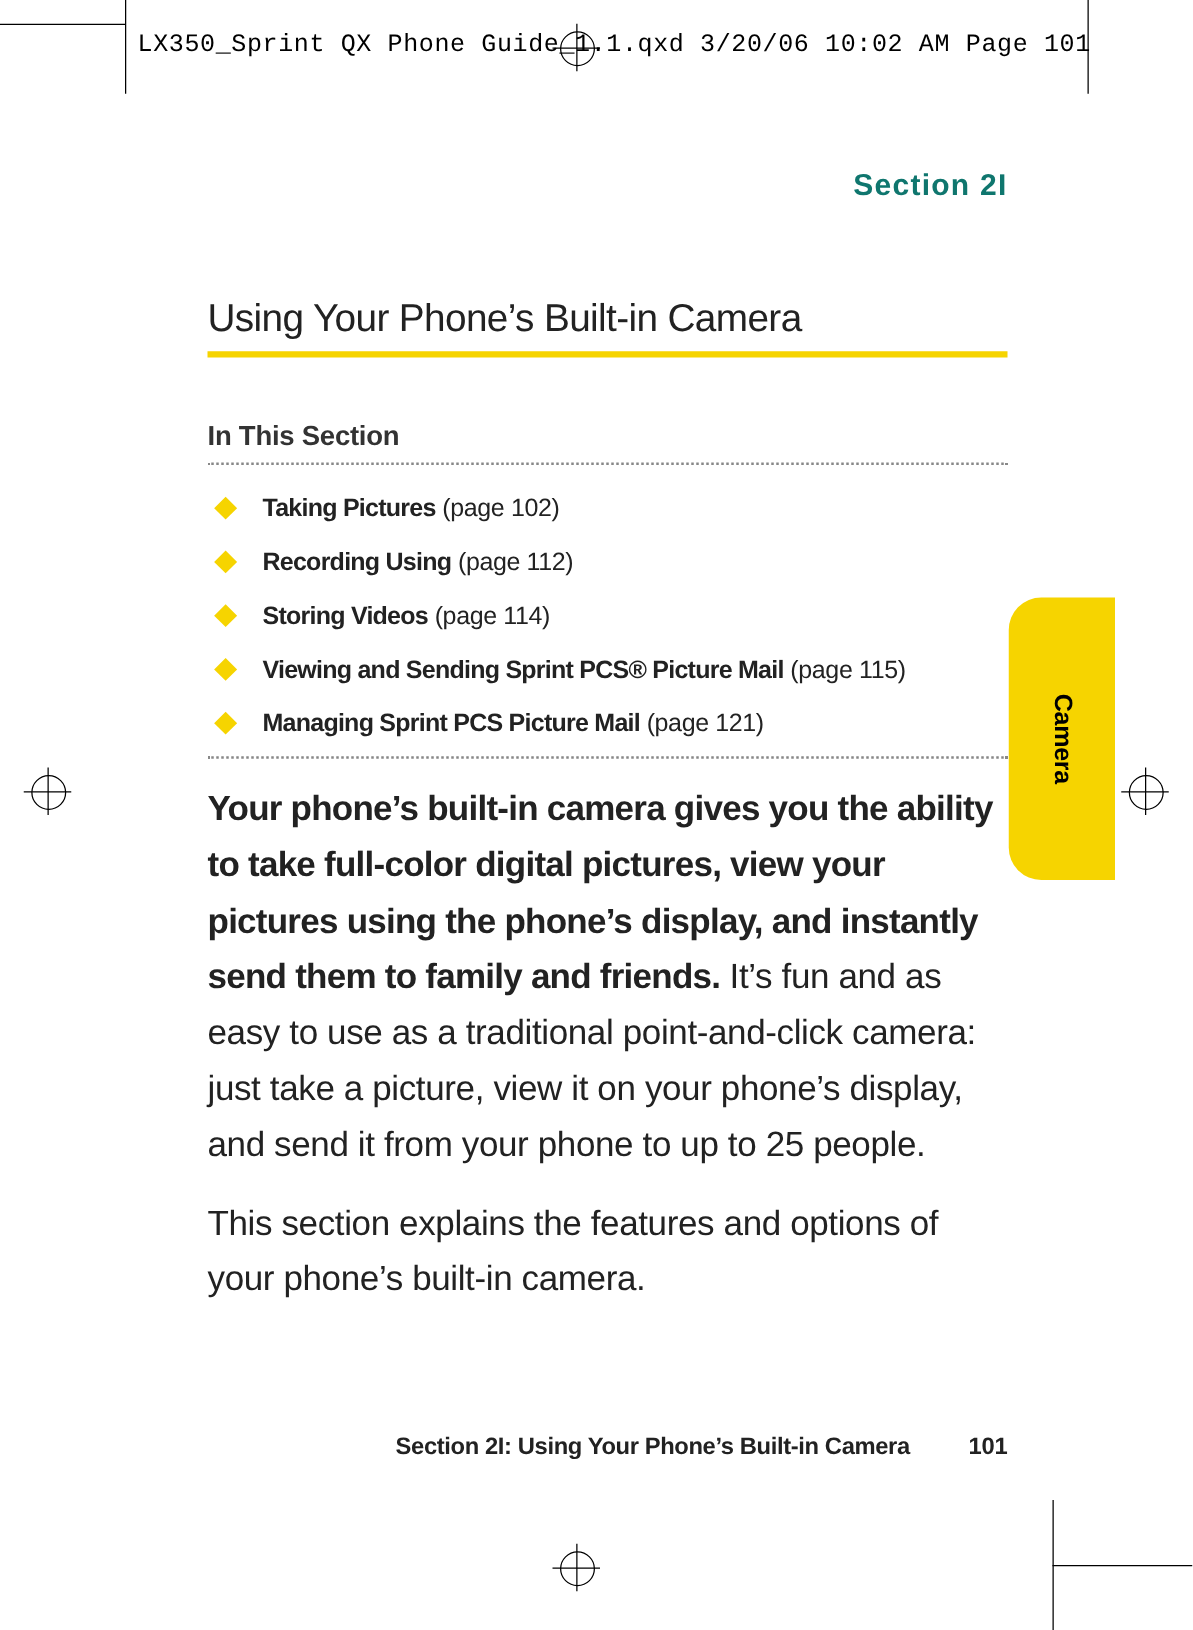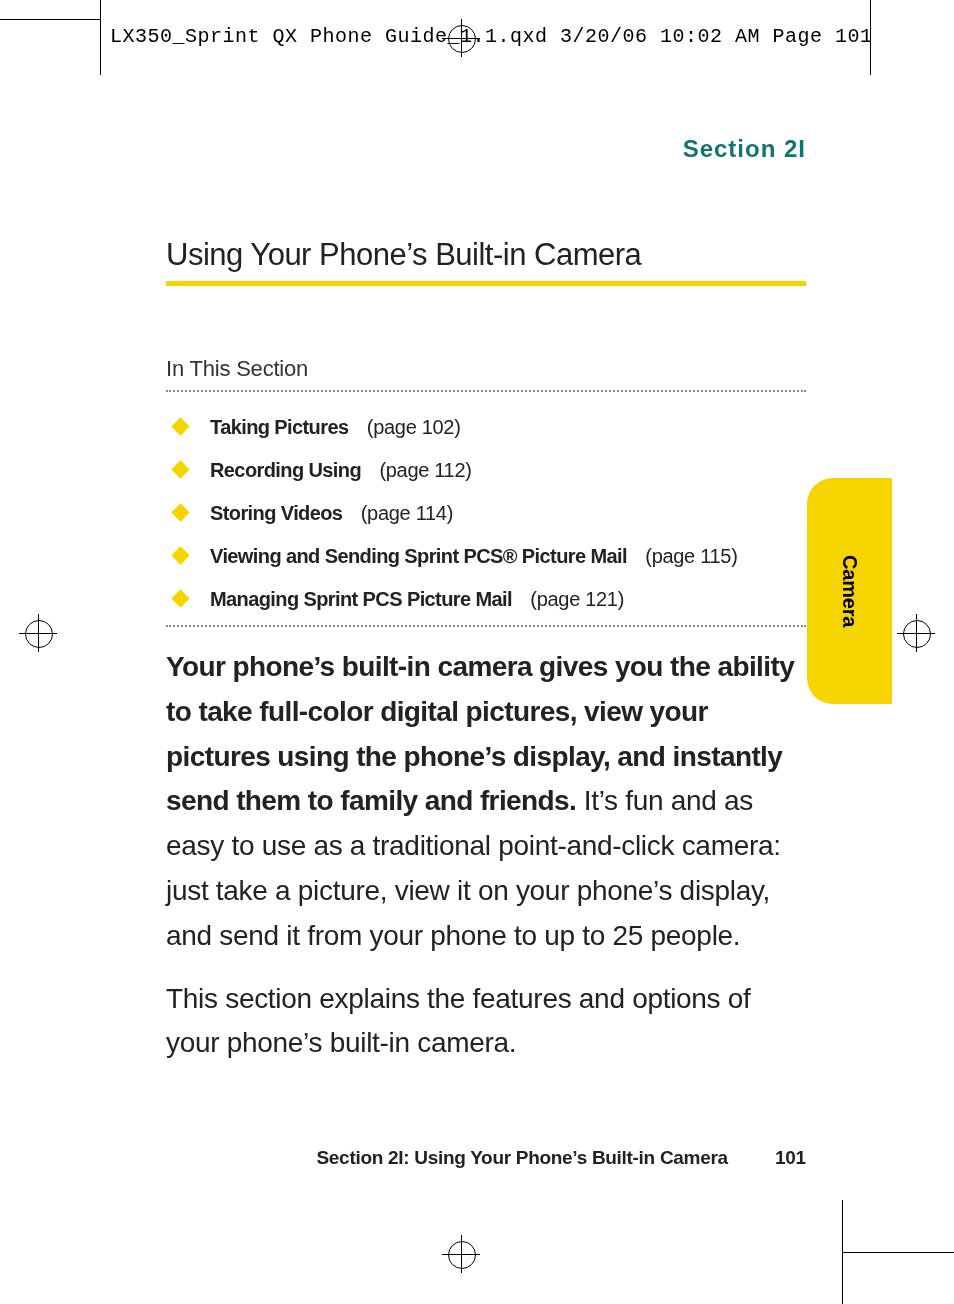--- a/index.html
+++ b/index.html
@@ -65,40 +65,40 @@
   }
   .title {
     font-size: 31px;
     font-weight: 400;
     color: #222;
     padding-bottom: 8px;
     border-bottom: 5px solid #f6d400;
     letter-spacing: -0.5px;
   }
   .subhead {
-    margin-top: 70px;
+    margin-top: 50px;
     font-size: 22px;
-    font-weight: 400;
+    font-weight: 700;
     color: #333;
     padding-bottom: 4px;
   }
   .dotrule {
     border: none;
     border-top: 2px dotted #888;
     margin: 4px 0 14px 0;
   }
   .toc { list-style: none; padding: 0; margin: 0; }
   .toc li { padding: 10px 0 10px 44px; position: relative; font-size: 20px; }
   .toc li .diamond {
     position: absolute; left: 8px; top: 14px;
     width: 13px; height: 13px; background: #f6d400;
     transform: rotate(45deg);
   }
   .toc li .bold { font-weight: 700; letter-spacing: -0.6px; }
-  .toc li .ref { font-weight: 400; letter-spacing: -0.3px; margin-left: 13px; }
+  .toc li .ref { font-weight: 400; letter-spacing: -0.3px; }
   .para {
     font-size: 28px;
     line-height: 1.6;
     margin-top: 18px;
     letter-spacing: -0.3px;
   }
   .para .bold { font-weight: 700; letter-spacing: -0.6px;}
   .tab {
     position: absolute;
     top: 478px;

